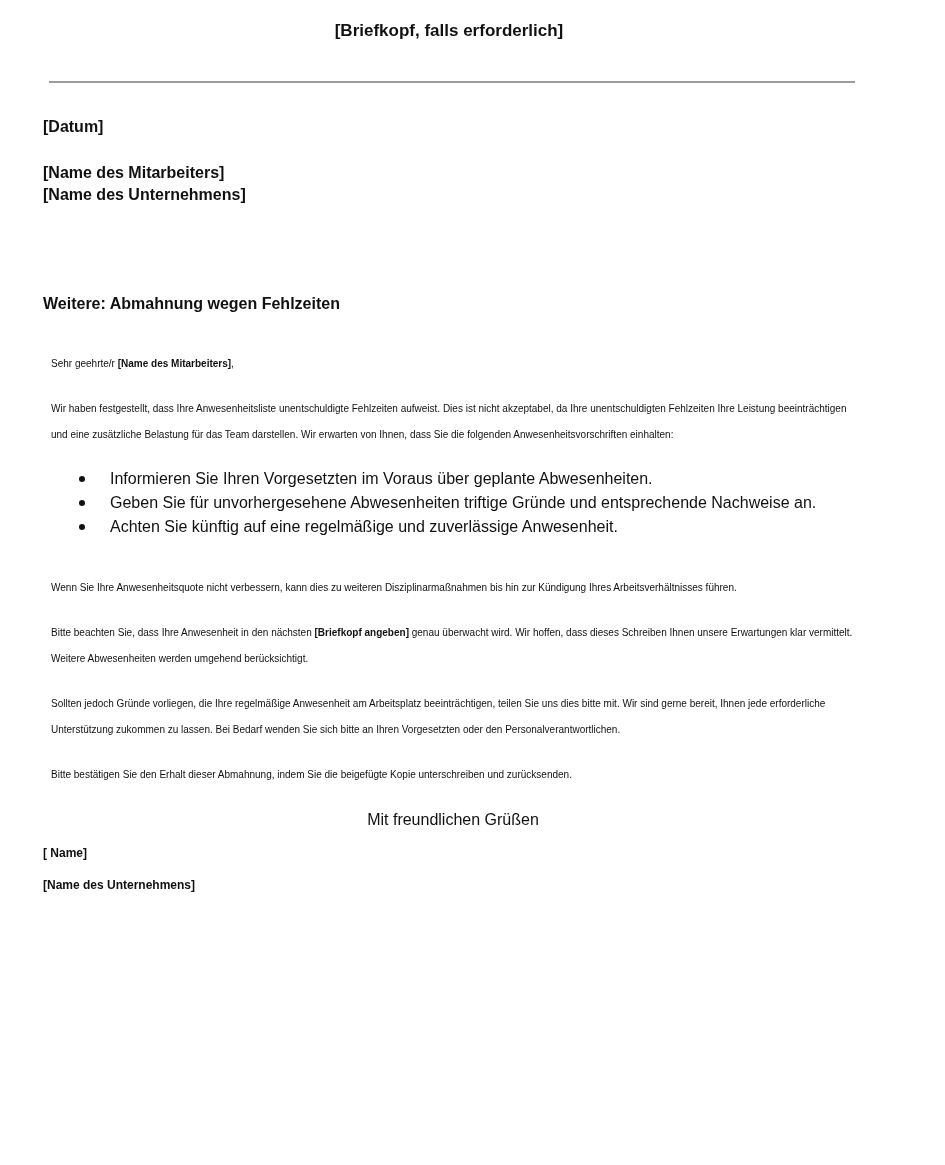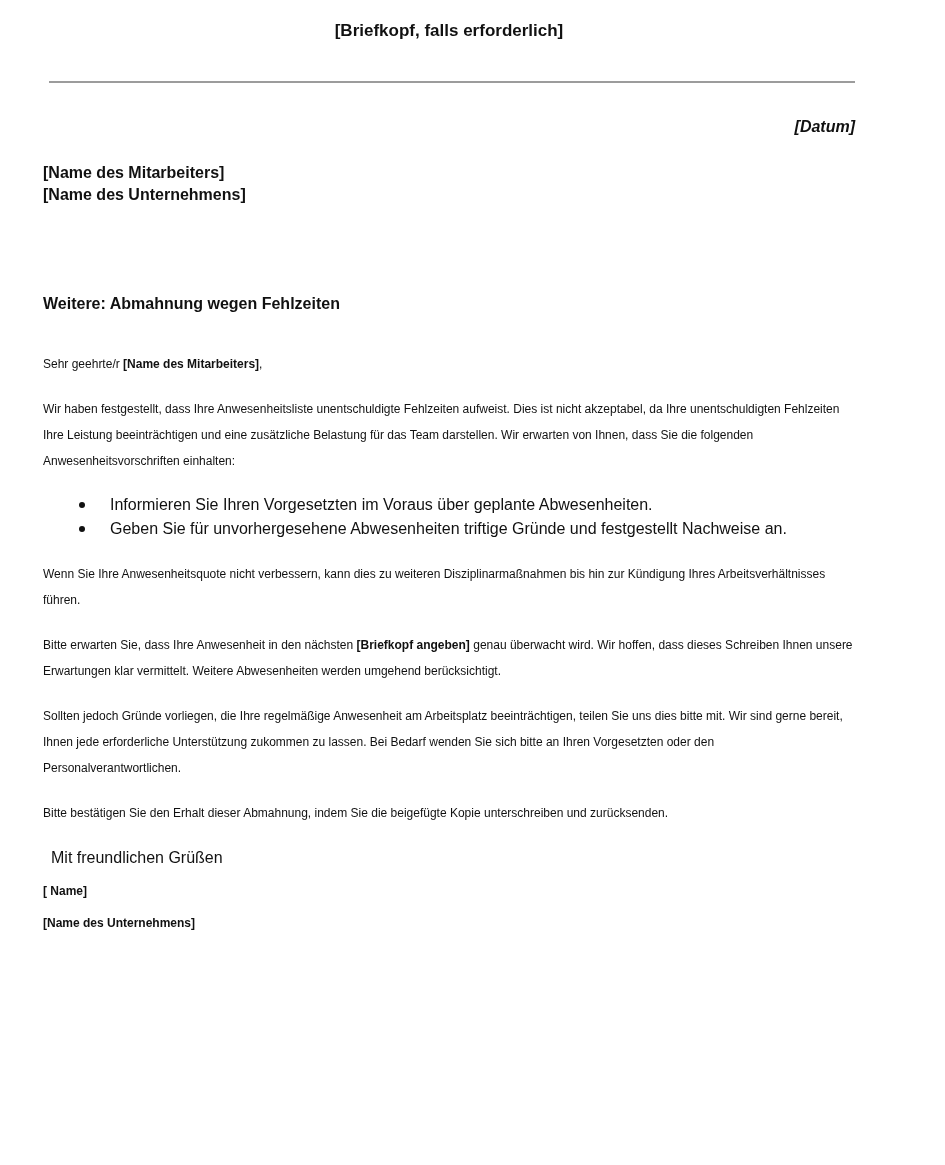--- a/index.html
+++ b/index.html
@@ -27,45 +27,44 @@
     text-align:center;
   }
   .divider{
     border:none;
     border-top:2px solid var(--divider);
     margin:37px 0 0 6px;
     height:0;
   }
   .date-line{
     margin-top:31px;
-    text-align:right;
+    text-align:left;
     font-weight:700;
     font-size:16px;
     line-height:26px;
-    font-style:italic;
   }
   .recipient{
     margin-top:22px;
     font-weight:700;
     font-size:16px;
     line-height:22px;
   }
   .subject{
     margin:85px 0 34px 0;
     font-weight:700;
     font-size:16px;
     line-height:26px;
   }
   .letter-body p{
-    margin:0 0 19px 0;
-    font-size:12px;
+    margin:0 0 19px 8px;
+    font-size:10px;
     line-height:26px;
   }
   .letter-body ul{
-    margin:0 0 20px 0;
+    margin:0 0 36px 0;
     padding:0;
     list-style:none;
   }
   .letter-body li{
     position:relative;
     padding-left:67px;
     font-size:16px;
     line-height:24px;
   }
   .letter-body li::before{
@@ -74,20 +73,21 @@
     left:36px;top:9px;
     width:6px;height:6px;
     border-radius:50%;
     background:var(--text);
   }
   strong{font-weight:700;}
   .closing{
     margin:0 0 7px 8px;
     font-size:16px;
     line-height:26px;
+    text-align:center;
   }
   .signature p{
     margin:0 0 6px 0;
     font-weight:700;
     font-size:12px;
     line-height:26px;
   }
 </style>
 </head>
 <body>
@@ -104,24 +104,25 @@
       <div>[Name des Unternehmens]</div>
     </div>
 
   <div class="subject">Weitere: Abmahnung wegen Fehlzeiten</div>
 
   <div class="letter-body">
       <p><span>Sehr geehrte/r </span><strong>[Name des Mitarbeiters]</strong><span>,</span></p>
       <p><span>Wir haben festgestellt, dass Ihre Anwesenheitsliste unentschuldigte Fehlzeiten aufweist. Dies ist nicht akzeptabel, da Ihre unentschuldigten Fehlzeiten Ihre Leistung beeinträchtigen und eine zusätzliche Belastung für das Team darstellen. Wir erwarten von Ihnen, dass Sie die folgenden Anwesenheitsvorschriften einhalten:</span></p>
       <ul>
         <li>Informieren Sie Ihren Vorgesetzten im Voraus über geplante Abwesenheiten.</li>
-        <li>Geben Sie für unvorhergesehene Abwesenheiten triftige Gründe und festgestellt Nachweise an.</li>
+        <li>Geben Sie für unvorhergesehene Abwesenheiten triftige Gründe und entsprechende Nachweise an.</li>
+        <li>Achten Sie künftig auf eine regelmäßige und zuverlässige Anwesenheit.</li>
       </ul>
       <p><span>Wenn Sie Ihre Anwesenheitsquote nicht verbessern, kann dies zu weiteren Disziplinarmaßnahmen bis hin zur Kündigung Ihres Arbeitsverhältnisses führen.</span></p>
-      <p><span>Bitte erwarten Sie, dass Ihre Anwesenheit in den nächsten </span><strong>[Briefkopf angeben]</strong><span> genau überwacht wird. Wir hoffen, dass dieses Schreiben Ihnen unsere Erwartungen klar vermittelt. Weitere Abwesenheiten werden umgehend berücksichtigt.</span></p>
+      <p><span>Bitte beachten Sie, dass Ihre Anwesenheit in den nächsten </span><strong>[Briefkopf angeben]</strong><span> genau überwacht wird. Wir hoffen, dass dieses Schreiben Ihnen unsere Erwartungen klar vermittelt. Weitere Abwesenheiten werden umgehend berücksichtigt.</span></p>
       <p><span>Sollten jedoch Gründe vorliegen, die Ihre regelmäßige Anwesenheit am Arbeitsplatz beeinträchtigen, teilen Sie uns dies bitte mit. Wir sind gerne bereit, Ihnen jede erforderliche Unterstützung zukommen zu lassen. Bei Bedarf wenden Sie sich bitte an Ihren Vorgesetzten oder den Personalverantwortlichen.</span></p>
       <p><span>Bitte bestätigen Sie den Erhalt dieser Abmahnung, indem Sie die beigefügte Kopie unterschreiben und zurücksenden.</span></p>
     </div>
 
   <p class="closing">Mit freundlichen Grüßen</p>
 
   <div class="signature">
       <p>[ Name]</p>
       <p>[Name des Unternehmens]</p>
     </div>

